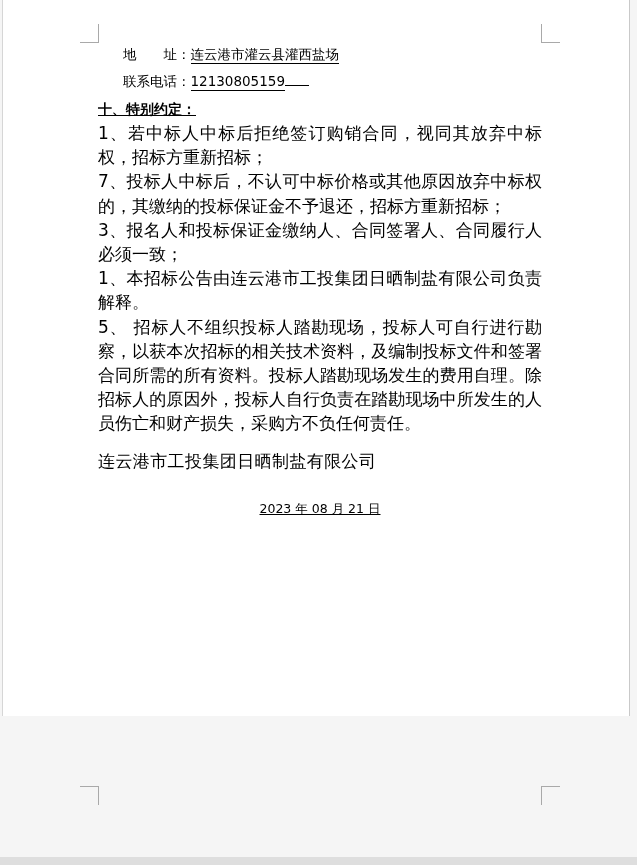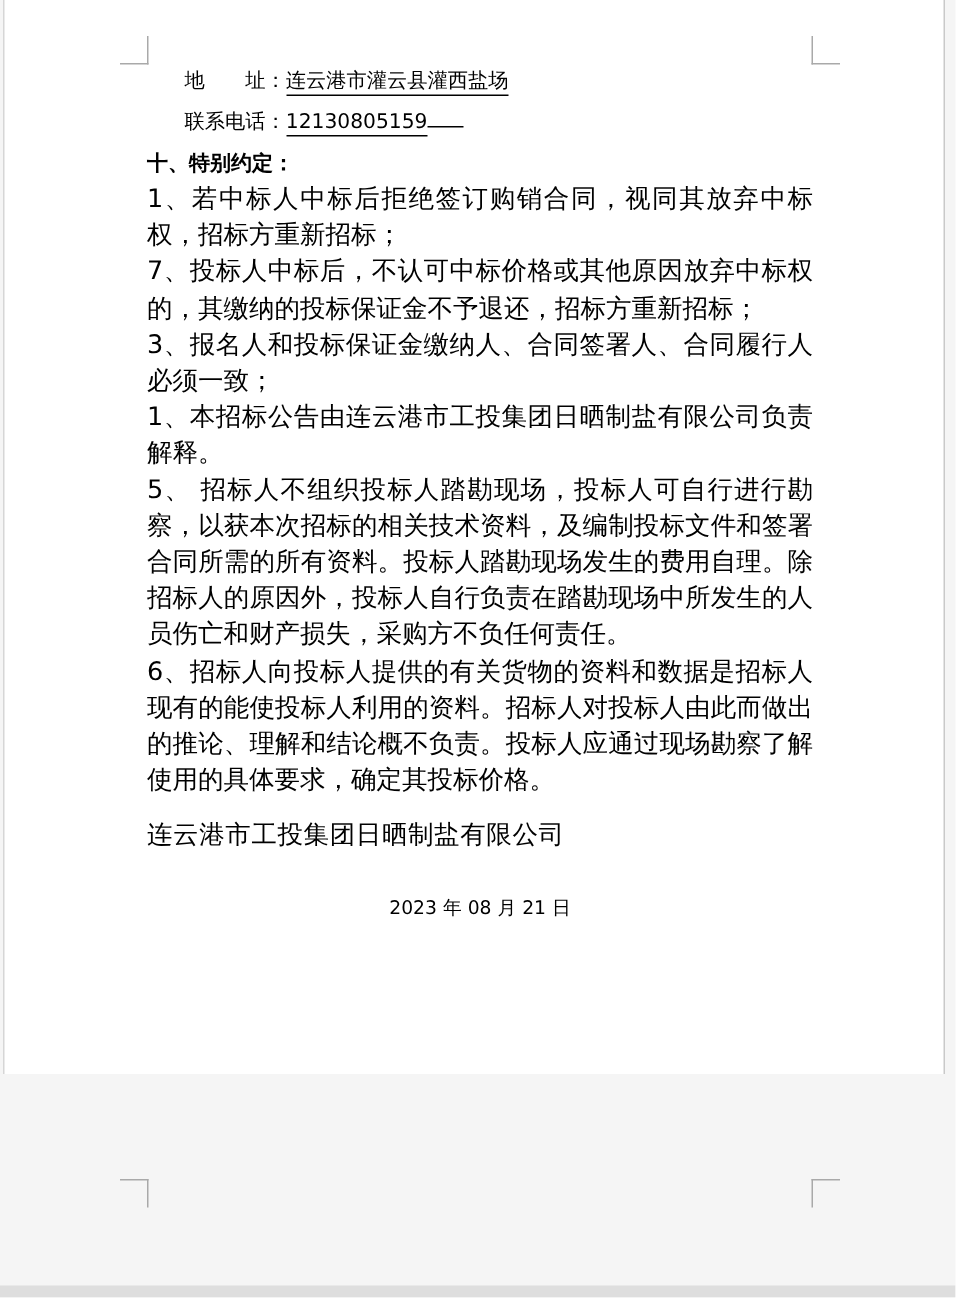--- a/index.html
+++ b/index.html
@@ -27,34 +27,34 @@
   .crop.bl { left:77px; top:786px; border-right:1px solid #a9a9a9; border-top:1px solid #a9a9a9; }
   .crop.br { left:538px; top:786px; border-left:1px solid #a9a9a9; border-top:1px solid #a9a9a9; }
 
   .content { position:absolute; left:95px; top:41px; width:444px; }
 
   .contact { padding-left:25px; font-size:13.5px; line-height:27.4px; }
   .cline { white-space:nowrap; }
   .u { border-bottom:1px solid #000; padding-bottom:1px; }
   .pad { display:inline-block; width:24px; border-bottom:1px solid #000; height:1px; vertical-align:baseline; }
 
-  .heading { font-weight:bold; font-size:14px; line-height:24.2px; margin-top:1px; }
+  .heading { font-weight:bold; font-size:14px; line-height:24.2px; margin-top:1px;text-decoration:underline; }
 
   .bodytext p {
     margin:0; font-size:17px; line-height:24.2px;
     text-align:justify; text-justify:inter-ideograph;
   }
 
   .company {
     margin-top:18px; text-align:left;
     font-size:17px; letter-spacing:0.4px; line-height:14px;
   }
   .date {
     margin-top:34px; text-align:center;
-    font-size:12.5px; line-height:14px;
+    font-size:12.5px; line-height:14px;text-decoration:underline;
   }
 </style>
 </head>
 <body>
 
 <div class="page">
   <div class="crop tl"></div>
   <div class="crop tr"></div>
   <div class="crop bl"></div>
   <div class="crop br"></div>
@@ -71,21 +71,20 @@
     </div>
 
     <div class="heading">十、特别约定：</div>
 
     <div class="bodytext">
       <p>1、若中标人中标后拒绝签订购销合同，视同其放弃中标权，招标方重新招标；</p>
       <p>7、投标人中标后，不认可中标价格或其他原因放弃中标权的，其缴纳的投标保证金不予退还，招标方重新招标；</p>
       <p>3、报名人和投标保证金缴纳人、合同签署人、合同履行人必须一致；</p>
       <p>1、本招标公告由连云港市工投集团日晒制盐有限公司负责解释。</p>
       <p>5、 招标人不组织投标人踏勘现场，投标人可自行进行勘察，以获本次招标的相关技术资料，及编制投标文件和签署合同所需的所有资料。投标人踏勘现场发生的费用自理。除招标人的原因外，投标人自行负责在踏勘现场中所发生的人员伤亡和财产损失，采购方不负任何责任。</p>
-      <p>6、招标人向投标人提供的有关货物的资料和数据是招标人现有的能使投标人利用的资料。招标人对投标人由此而做出的推论、理解和结论概不负责。投标人应通过现场勘察了解使用的具体要求，确定其投标价格。</p>
     </div>
 
     <div class="company">连云港市工投集团日晒制盐有限公司</div>
     <div class="date">2023 年 08 月 21 日</div>
 
   </div>
 </div>
 
 <div class="bottom-strip"></div>
 

